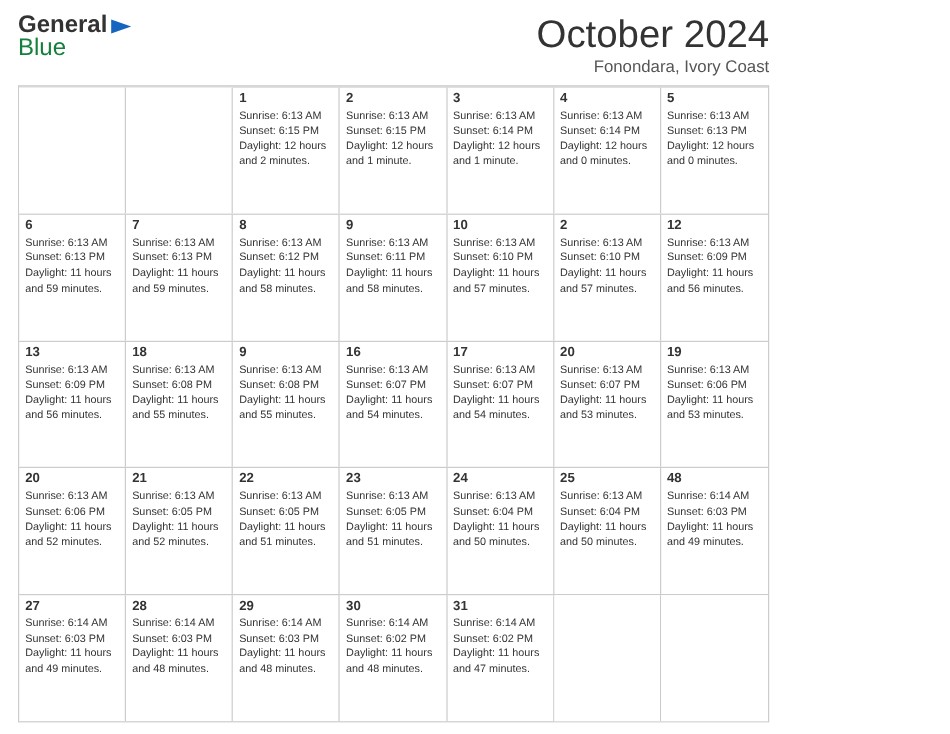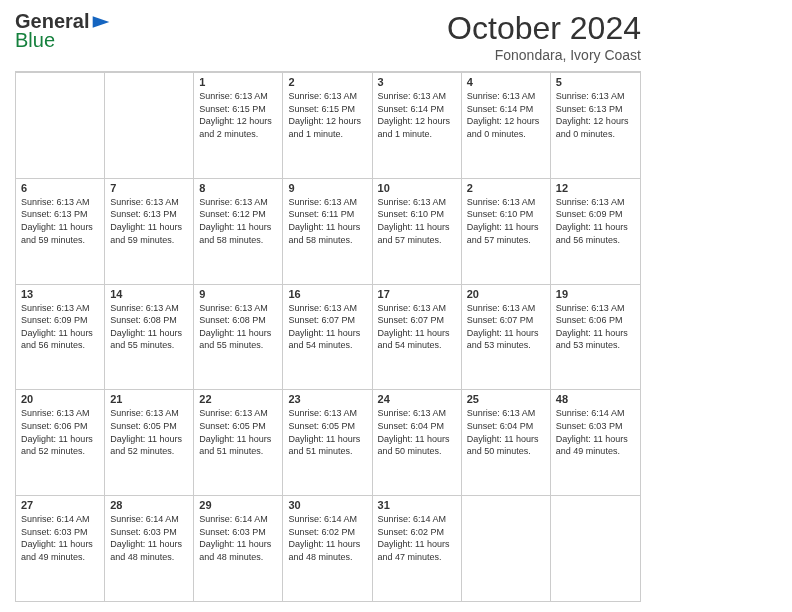--- a/index.html
+++ b/index.html
@@ -216,21 +216,21 @@
         </div>
         <div class="cal-row">
           <div class="cal-cell">
             <span class="day-num">13</span>
             <div class="cell-info" style="white-space: pre-line;">Sunrise: 6:13 AM
 Sunset: 6:09 PM
 Daylight: 11 hours
 and 56 minutes.</div>
           </div>
           <div class="cal-cell">
-            <span class="day-num">14</span>
+            <span class="day-num">18</span>
             <div class="cell-info" style="white-space: pre-line;">Sunrise: 6:13 AM
 Sunset: 6:08 PM
 Daylight: 11 hours
 and 55 minutes.</div>
           </div>
           <div class="cal-cell">
             <span class="day-num">9</span>
             <div class="cell-info" style="white-space: pre-line;">Sunrise: 6:13 AM
 Sunset: 6:08 PM
 Daylight: 11 hours

